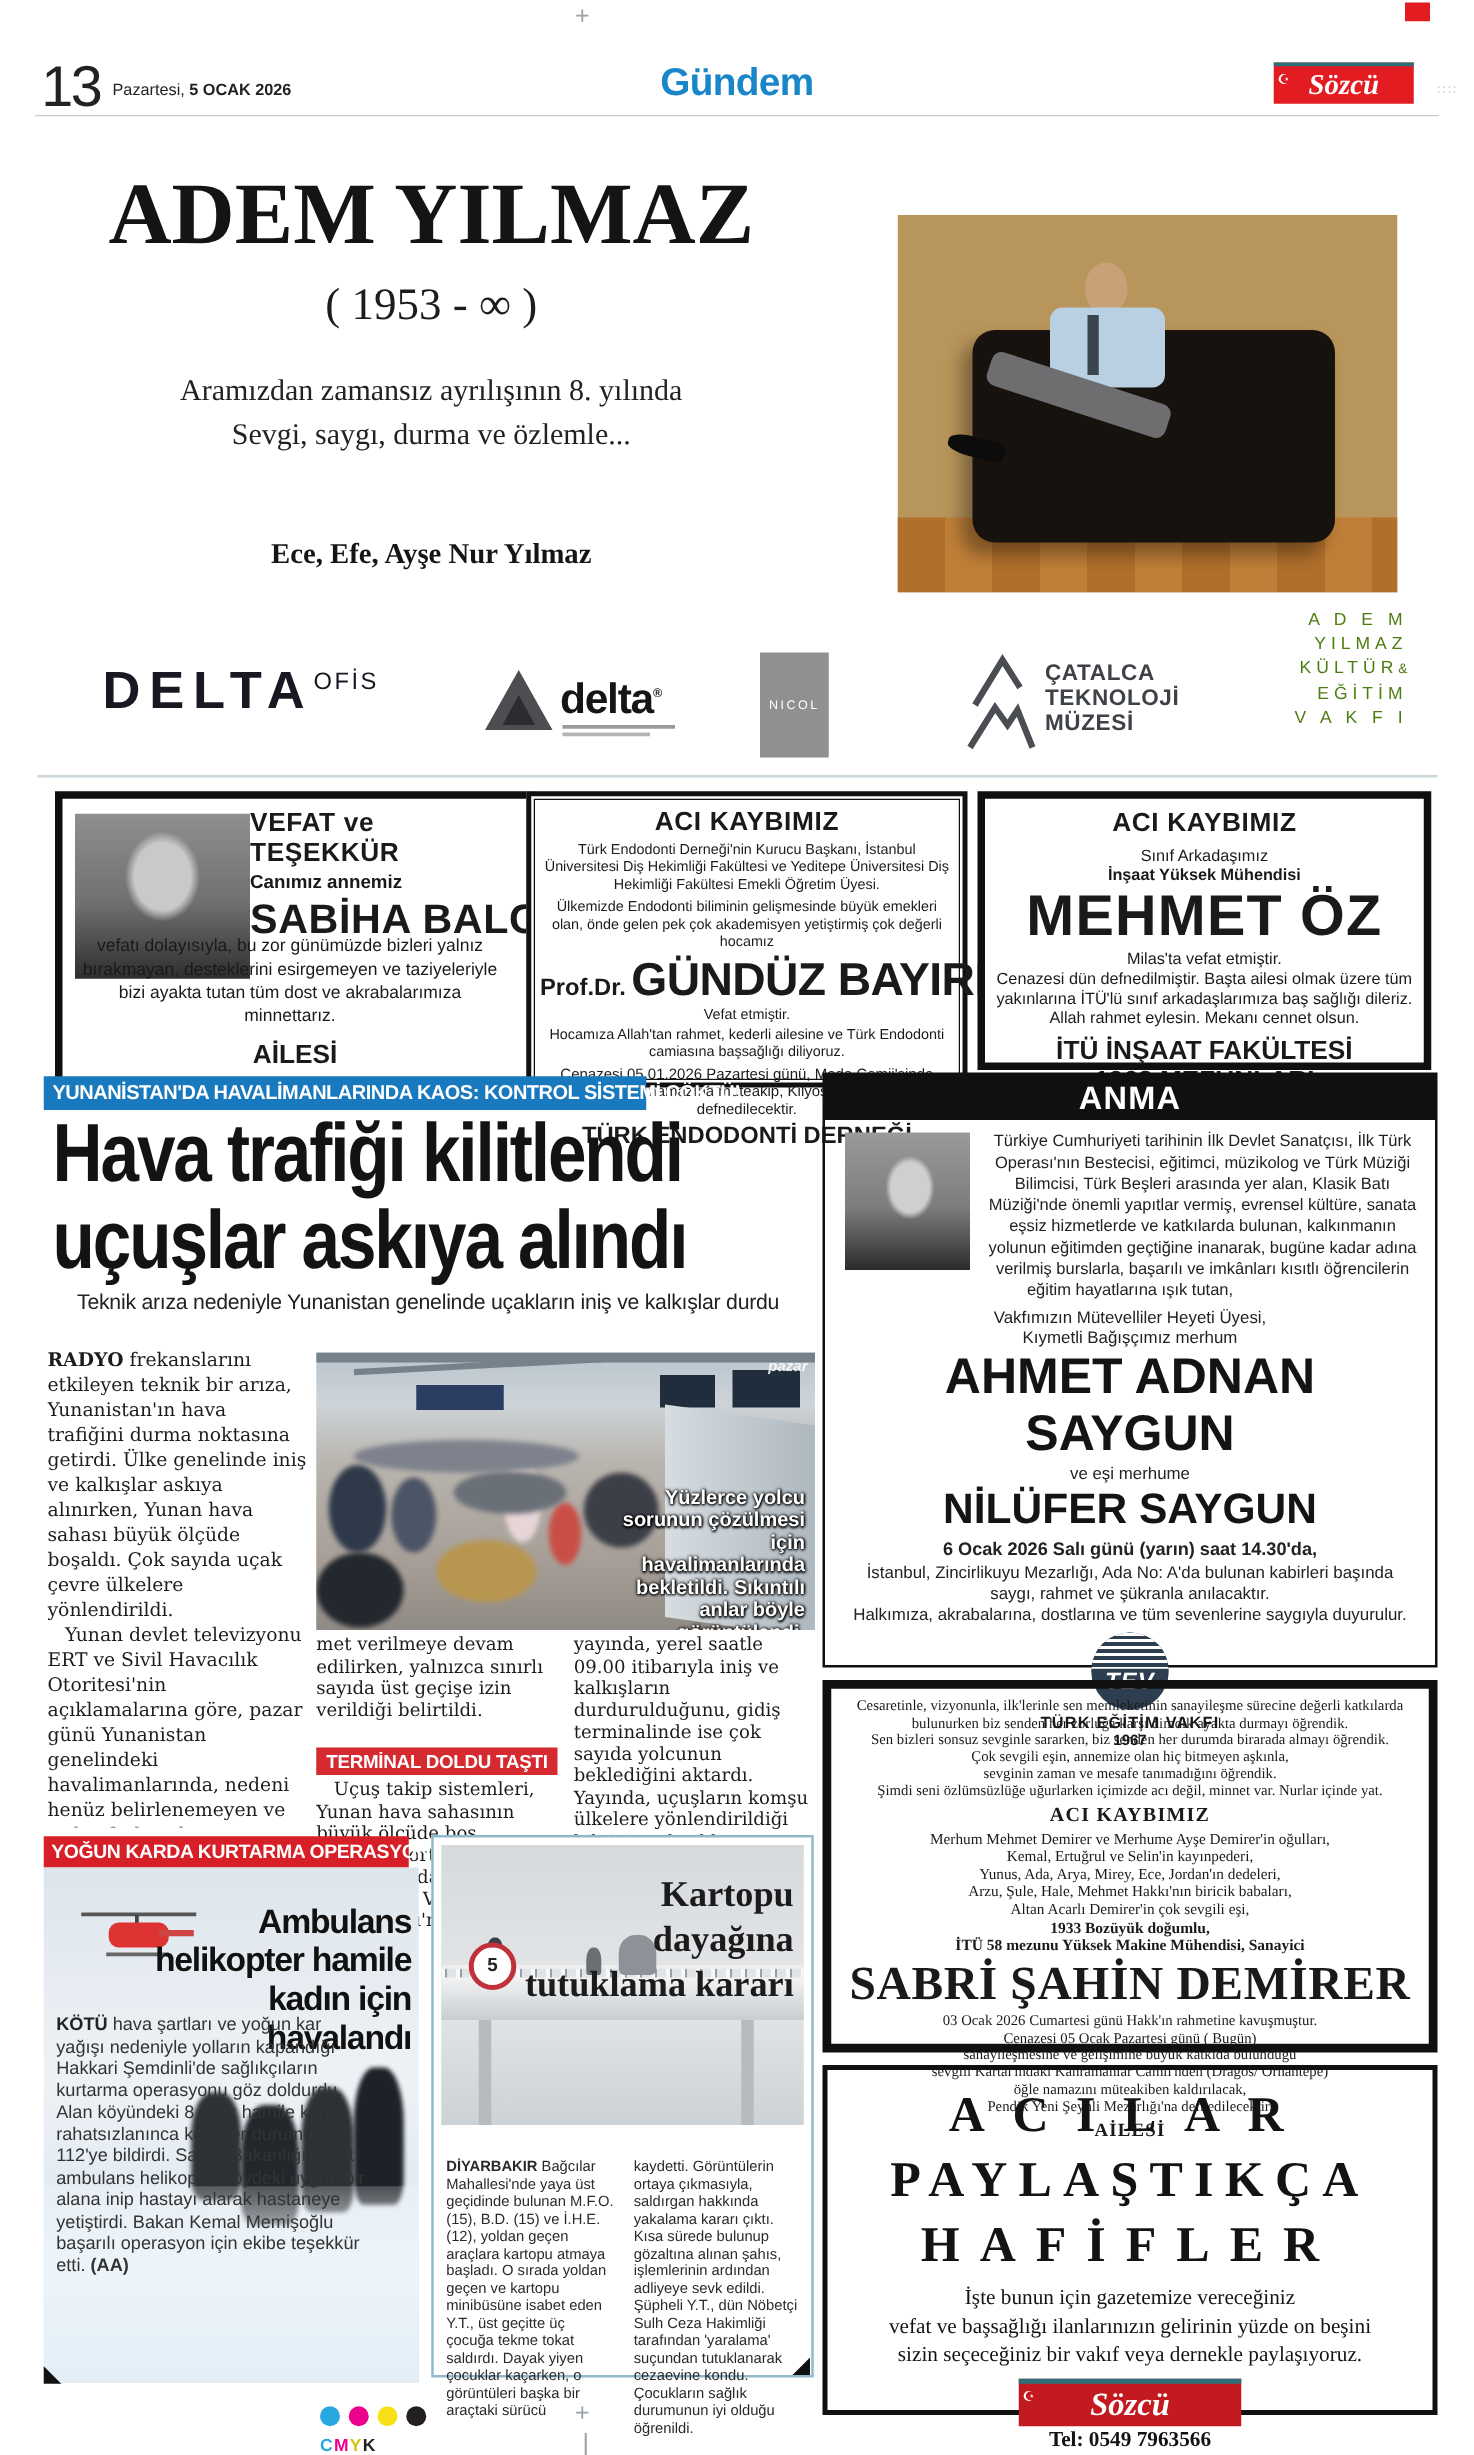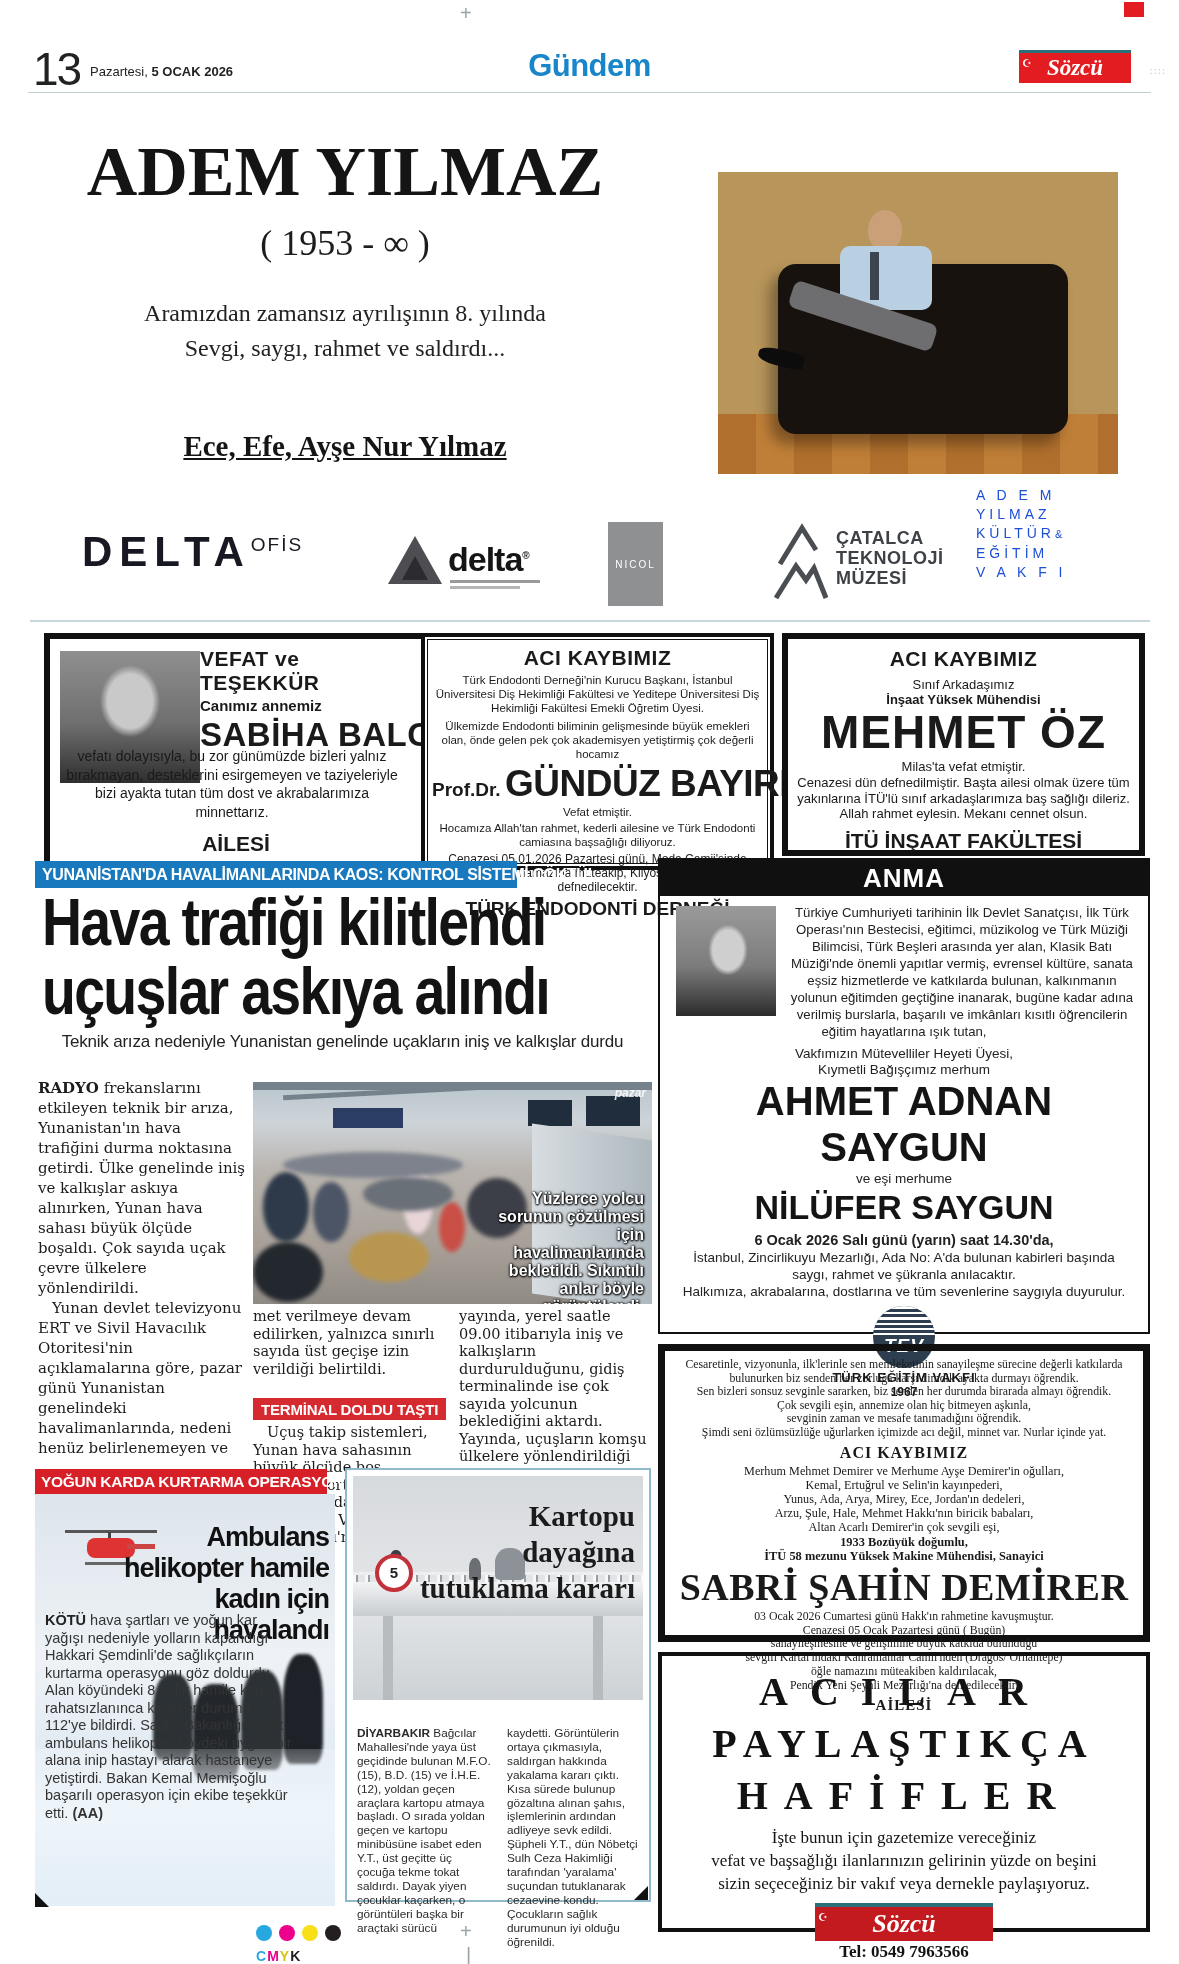--- a/index.html
+++ b/index.html
@@ -17,24 +17,24 @@
   .sozcu-txt{width:100%;text-align:center;font-family:"Liberation Serif",serif;font-style:italic;font-weight:bold;font-size:23px;color:#fff;line-height:30px;}
   .crescent{position:absolute;left:3px;top:4px;color:#fff;font-size:11px;}
   .print-red{left:1124px;top:2px;width:20px;height:15px;background:#e21c21;}
   .reg{color:#9aa3a8;font-size:20px;font-weight:300;}
   .edge-dots{color:#c4c9cc;font-size:10px;letter-spacing:2px;}
 
   
   .adem-name{left:60px;top:132px;width:570px;text-align:center;font-family:"Liberation Serif",serif;font-weight:bold;font-size:70px;letter-spacing:0px;color:#141414;}
   .adem-years{left:60px;top:222px;width:570px;text-align:center;font-family:"Liberation Serif",serif;font-size:36px;color:#1c1c1c;}
   .adem-lines{left:60px;top:296px;width:570px;text-align:center;font-family:"Liberation Serif",serif;font-size:24px;line-height:35px;color:#222;}
-  .adem-sig{left:60px;top:430px;width:570px;text-align:center;font-family:"Liberation Serif",serif;font-weight:bold;font-size:29px;color:#151515;text-decoration:underline;}
+  .adem-sig{left:60px;top:430px;width:570px;text-align:center;font-family:"Liberation Serif",serif;font-weight:bold;font-size:23px;color:#151515;}
   .adem-photo{left:718px;top:172px;width:400px;height:302px;overflow:hidden;background:
     linear-gradient(180deg,#8a7140 0%,#c3a express 0) ;}
-  .fdn{left:976px;top:486px;width:118px;text-align:left;color:#1d4ed8;font-size:14px;letter-spacing:4px;line-height:19px;}
+  .fdn{left:1008px;top:486px;width:118px;text-align:right;color:#4d7c0f;font-size:14px;letter-spacing:4px;line-height:19px;}
   .fdn .amp{font-size:11px;letter-spacing:0;}
 
   
   .delta-ofis{left:82px;top:528px;font-size:42px;font-weight:600;letter-spacing:7px;color:#181823;}
   .delta-ofis sup{font-size:19px;letter-spacing:2px;font-weight:400;}
   .tri{left:388px;top:536px;width:0;height:0;border-left:27px solid transparent;border-right:27px solid transparent;border-bottom:48px solid #4e4e52;}
   .tri2{left:402px;top:556px;width:0;height:0;border-left:13px solid transparent;border-right:13px solid transparent;border-bottom:24px solid #2c2c30;}
   .delta-word{left:448px;top:540px;font-size:34px;font-weight:bold;letter-spacing:-1px;color:#151515;}
   .delta-sub{left:450px;top:580px;width:90px;height:3px;background:#9a9a9a;}
   .delta-sub2{left:450px;top:586px;width:70px;height:3px;background:#b5b5b5;}
@@ -163,21 +163,21 @@
   <span class="crescent">☪</span>
   <div class="sozcu-txt">Sözcü</div>
 </div>
 <div class="abs edge-dots" style="left:1150px;top:66px;">∷∷</div>
 <div class="abs hdr-line"></div>
 
 <div class="abs adem-name">ADEM YILMAZ</div>
 <div class="abs adem-years">( 1953 - ∞ )</div>
 <div class="abs adem-lines">
   <div>Aramızdan zamansız ayrılışının 8. yılında</div>
-  <div>Sevgi, saygı, rahmet ve saldırdı...</div>
+  <div>Sevgi, saygı, durma ve özlemle...</div>
 </div>
 <div class="abs adem-sig">Ece, Efe, Ayşe Nur Yılmaz</div>
 
 <div class="abs adem-photo">
   <div style="position:absolute;inset:0;background:
       radial-gradient(150px 100px at 12% 80%, rgba(255,222,120,.75), rgba(255,222,120,0) 70%),
       repeating-linear-gradient(97deg, rgba(110,82,38,.28) 0 16px, rgba(0,0,0,0) 16px 38px),
       linear-gradient(180deg,#a0834c 0%,#c2a express 0);background-color:#b8955a;"></div>
   <div style="position:absolute;left:0;bottom:0;width:100%;height:20%;background:repeating-linear-gradient(90deg,#b06f2c 0 38px,#c07f38 38px 76px);"></div>
   <div style="position:absolute;left:60px;top:92px;width:290px;height:170px;background:#17120e;border-radius:18px;box-shadow:-8px 10px 14px rgba(0,0,0,.35);"></div>

